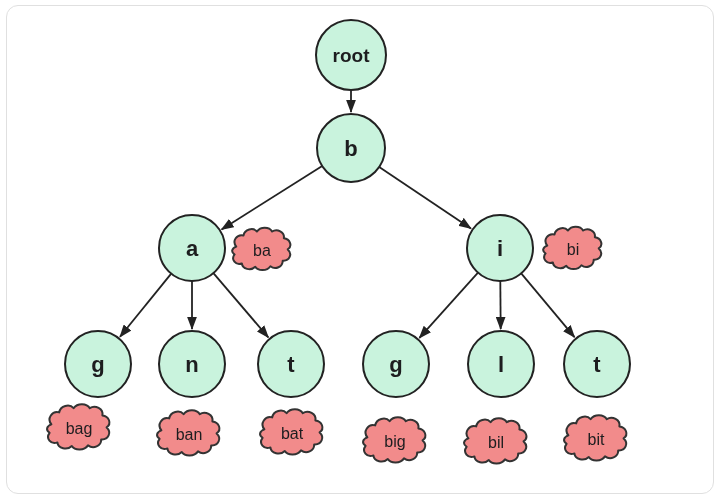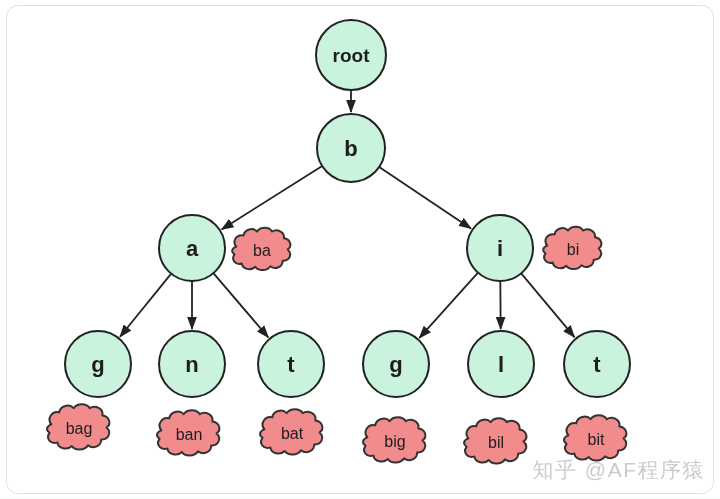--- a/index.html
+++ b/index.html
@@ -115,14 +115,13 @@
           <circle cx="501" cy="364" r="33" fill="#c9f3dd" stroke="#222222" stroke-width="2"></circle>
           <text x="501" y="364" dy="0.35em" text-anchor="middle" fill="#1d1d1f" font-size="22" font-weight="700">l</text>
         </g>
         <g>
           <circle cx="597" cy="364" r="33" fill="#c9f3dd" stroke="#222222" stroke-width="2"></circle>
           <text x="597" y="364" dy="0.35em" text-anchor="middle" fill="#1d1d1f" font-size="22" font-weight="700">t</text>
         </g>
       </g>
   </svg>
 
-  <div class="watermark" style="color: rgb(198, 198, 198);">知乎 @AF程序猿</div>
 </div>
 
 </body></html>

